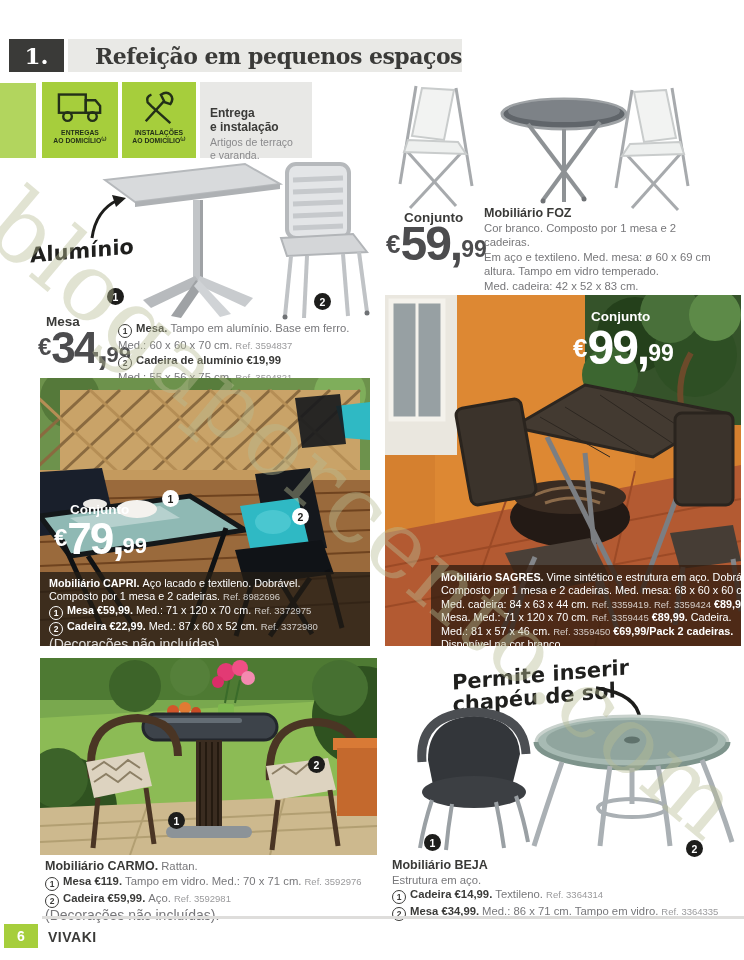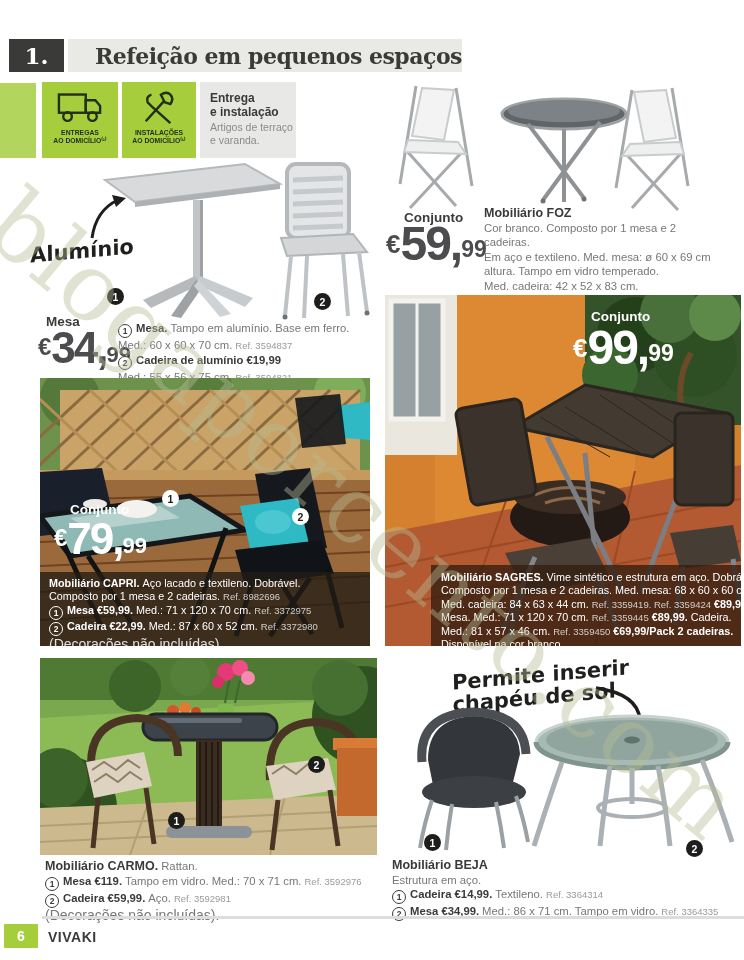--- a/index.html
+++ b/index.html
@@ -13,21 +13,21 @@
   
   #num-box{left:9px;top:39px;width:55px;height:33px;background:#3a3a38;color:#fff;
            font:bold 23px "DejaVu Serif", serif;text-align:center;line-height:33px;}
   #title-bar{left:68px;top:39px;width:394px;height:33px;background:#e9e9e6;}
   #page-title{padding-left:27px;font:bold 22px "DejaVu Serif", serif;color:#3a3a38;line-height:34px;letter-spacing:-0.5px;white-space:nowrap;}
   
   .gstrip{left:0;top:83px;width:36px;height:75px;background:#b2d55e;}
   .badge{top:82px;width:76px;height:76px;background:#a6ce3c;text-align:center;}
   .badge svg{margin-top:7px;}
   .badge .bl{font-size:6.8px;font-weight:bold;color:#233018;line-height:8px;}
-  #spanel{left:200px;top:82px;width:96px;height:76px;background:#e8e8e6;box-sizing:border-box;padding:9px 0 0 10px;}
+  #spanel{left:200px;top:82px;width:112px;height:76px;background:#e8e8e6;box-sizing:border-box;padding:24px 0 0 10px;}
   #spanel .t{font-size:12px;font-weight:bold;color:#3a3a38;line-height:14px;}
   #spanel .s{font-size:10.5px;color:#8a8a8c;line-height:13px;}
   
   .pmark{position:absolute;width:17px;height:17px;border-radius:50%;font-size:10.5px;font-weight:bold;
          display:flex;align-items:center;justify-content:center;z-index:30;}
   .pmark.dk{background:#1d1d1b;color:#fff;}
   .pmark.lt{background:#fff;color:#1d1d1b;}
   
   .cnum{display:inline-block;width:12px;height:12px;border:1.3px solid #3a3a38;border-radius:50%;
         font-size:8.5px;line-height:12px;text-align:center;font-weight:bold;color:#3a3a38;background:#fff;

